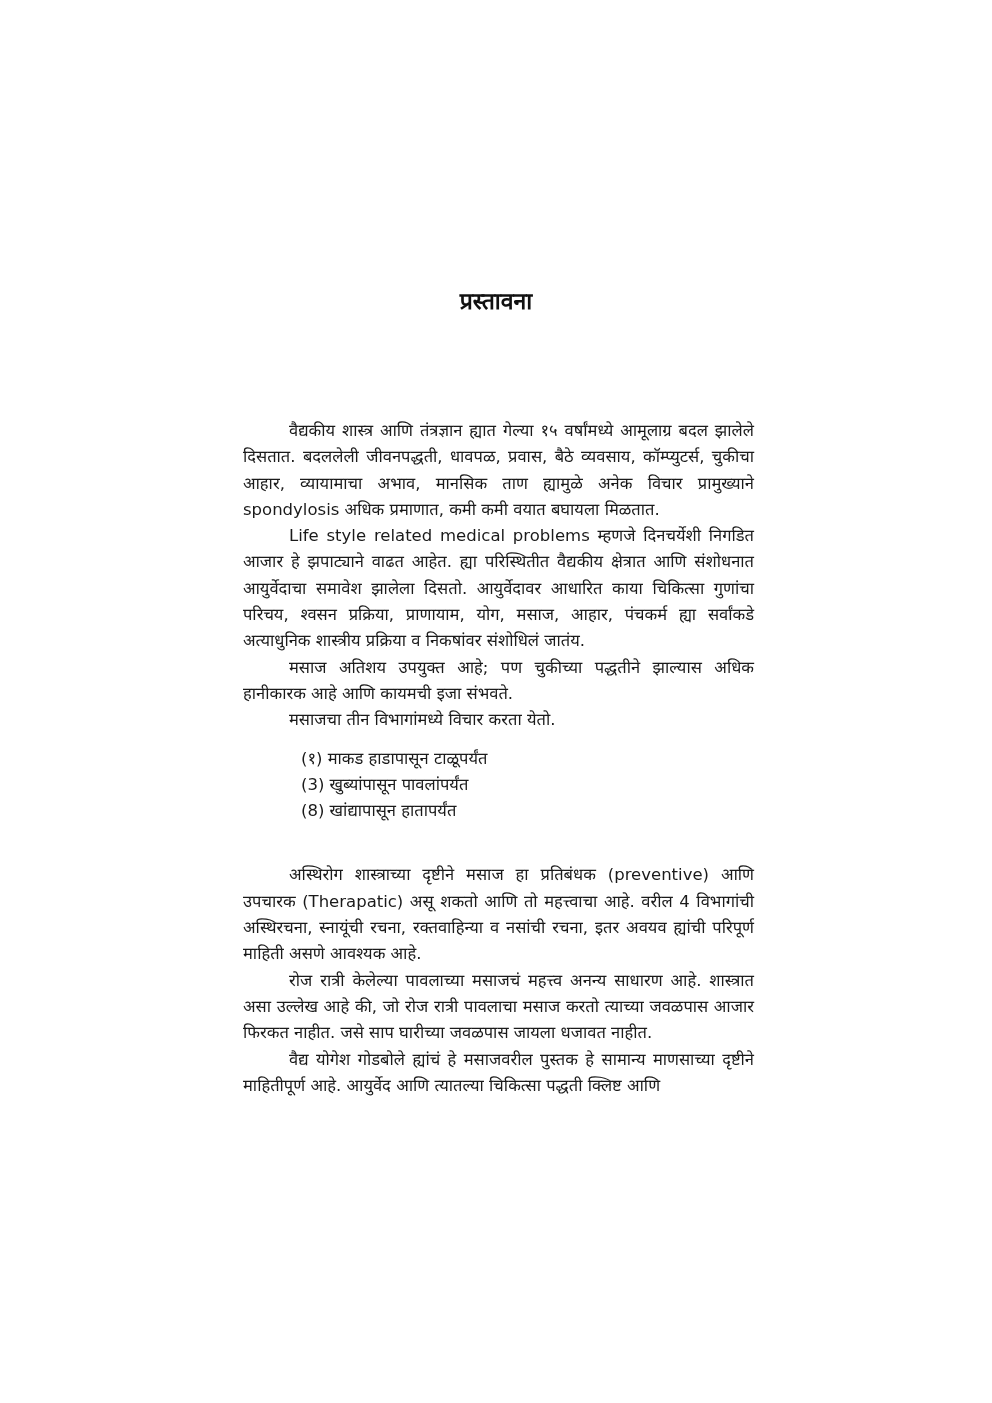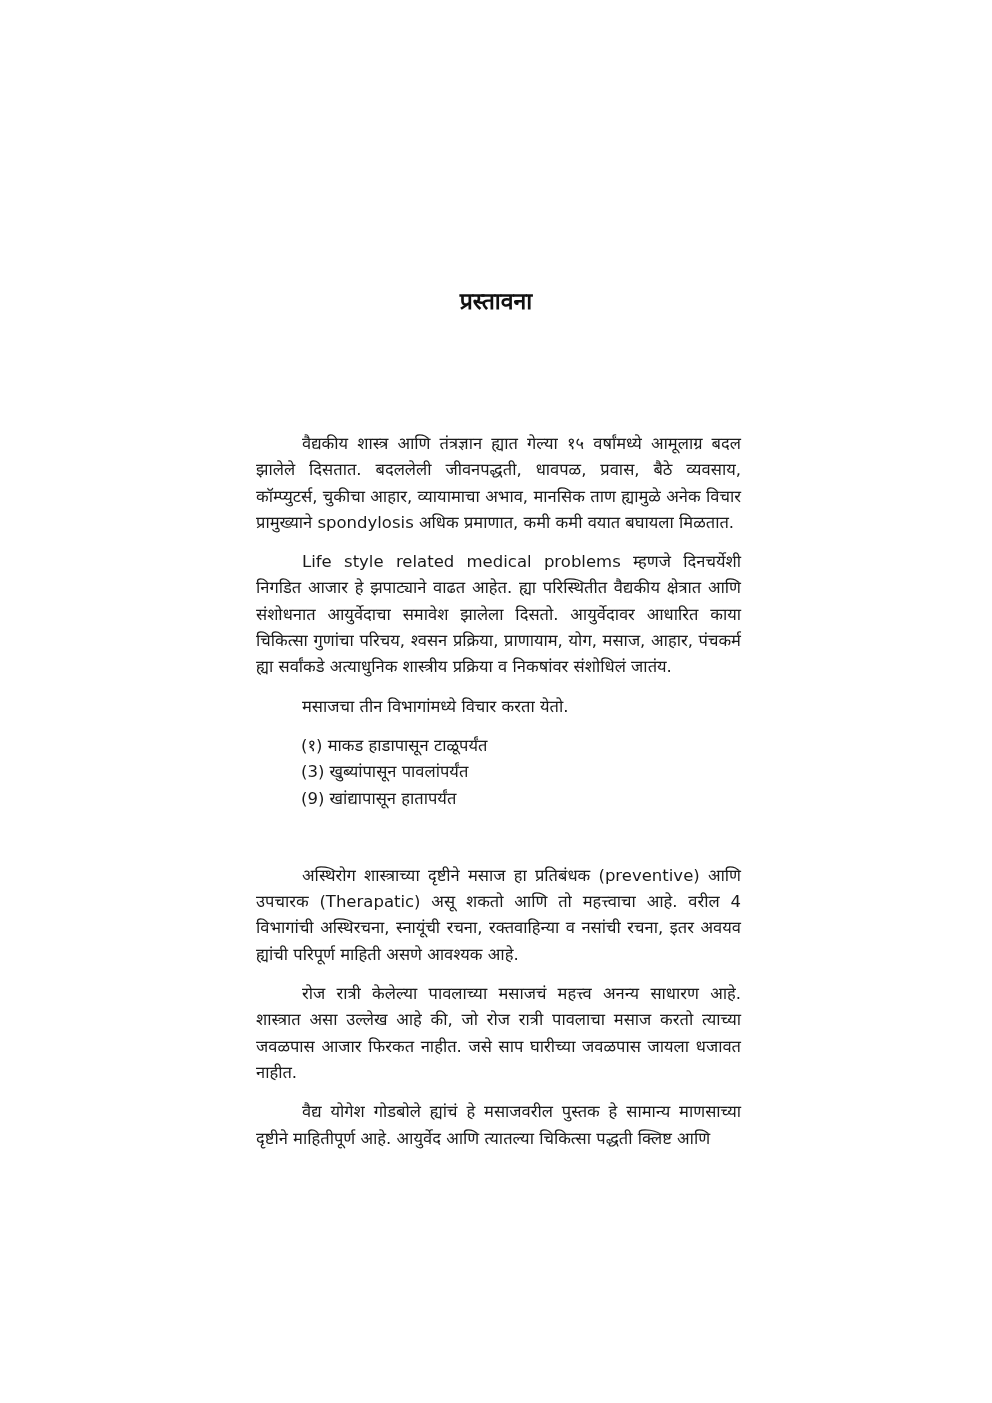--- a/index.html
+++ b/index.html
@@ -7,38 +7,39 @@
     .page { position: absolute; left: 0; top: 0; width: 992px; height: 1403px; }
     .title {
       position: absolute; top: 284px; left: 0; width: 992px; text-align: center;
       font-family: "DejaVu Sans", sans-serif; font-weight: bold; font-size: 23px; color: #111;
     }
     .body-text {
       position: absolute; left: 243px; top: 418px; width: 511px;
       font-family: "DejaVu Sans", sans-serif; font-size: 16.5px; line-height: 26.3px;
       text-align: justify; color: #1a1a1a;
     }
-    .body-text p { margin: 13px; text-indent: 46px; }
+    .body-text p { margin: 0; text-indent: 46px; }
     .list { margin: 12px; padding: 0; list-style: none; }
     .list li { padding-left: 46px; }
     .gap { height: 26px; }
   </style>
 </head>
 <body>
 
 <div class="page">
   <div class="title">प्रस्तावना</div>
 
   <div class="body-text">
     <p>वैद्यकीय शास्त्र आणि तंत्रज्ञान ह्यात गेल्या १५ वर्षांमध्ये आमूलाग्र बदल झालेले दिसतात. बदललेली जीवनपद्धती, धावपळ, प्रवास, बैठे व्यवसाय, कॉम्प्युटर्स, चुकीचा आहार, व्यायामाचा अभाव, मानसिक ताण ह्यामुळे अनेक विचार प्रामुख्याने spondylosis अधिक प्रमाणात, कमी कमी वयात बघायला मिळतात.</p>
     <p>Life style related medical problems म्हणजे दिनचर्येशी निगडित आजार हे झपाट्याने वाढत आहेत. ह्या परिस्थितीत वैद्यकीय क्षेत्रात आणि संशोधनात आयुर्वेदाचा समावेश झालेला दिसतो. आयुर्वेदावर आधारित काया चिकित्सा गुणांचा परिचय, श्वसन प्रक्रिया, प्राणायाम, योग, मसाज, आहार, पंचकर्म ह्या सर्वांकडे अत्याधुनिक शास्त्रीय प्रक्रिया व निकषांवर संशोधिलं जातंय.</p>
+    <p>मसाज अतिशय उपयुक्त आहे; पण चुकीच्या पद्धतीने झाल्यास अधिक हानीकारक आहे आणि कायमची इजा संभवते.</p>
     <p>मसाजचा तीन विभागांमध्ये विचार करता येतो.</p>
     <ul class="list">
       <li>(१) माकड हाडापासून टाळूपर्यंत</li>
       <li>(3) खुब्यांपासून पावलांपर्यंत</li>
-      <li>(9) खांद्यापासून हातापर्यंत</li>
+      <li>(8) खांद्यापासून हातापर्यंत</li>
     </ul>
     <div class="gap"></div>
     <p>अस्थिरोग शास्त्राच्या दृष्टीने मसाज हा प्रतिबंधक (preventive) आणि उपचारक (Therapatic) असू शकतो आणि तो महत्त्वाचा आहे. वरील 4 विभागांची अस्थिरचना, स्नायूंची रचना, रक्तवाहिन्या व नसांची रचना, इतर अवयव ह्यांची परिपूर्ण माहिती असणे आवश्यक आहे.</p>
     <p>रोज रात्री केलेल्या पावलाच्या मसाजचं महत्त्व अनन्य साधारण आहे. शास्त्रात असा उल्लेख आहे की, जो रोज रात्री पावलाचा मसाज करतो त्याच्या जवळपास आजार फिरकत नाहीत. जसे साप घारीच्या जवळपास जायला धजावत नाहीत.</p>
     <p>वैद्य योगेश गोडबोले ह्यांचं हे मसाजवरील पुस्तक हे सामान्य माणसाच्या दृष्टीने माहितीपूर्ण आहे. आयुर्वेद आणि त्यातल्या चिकित्सा पद्धती क्लिष्ट आणि</p>
   </div>
 </div>
 
 </body></html>

